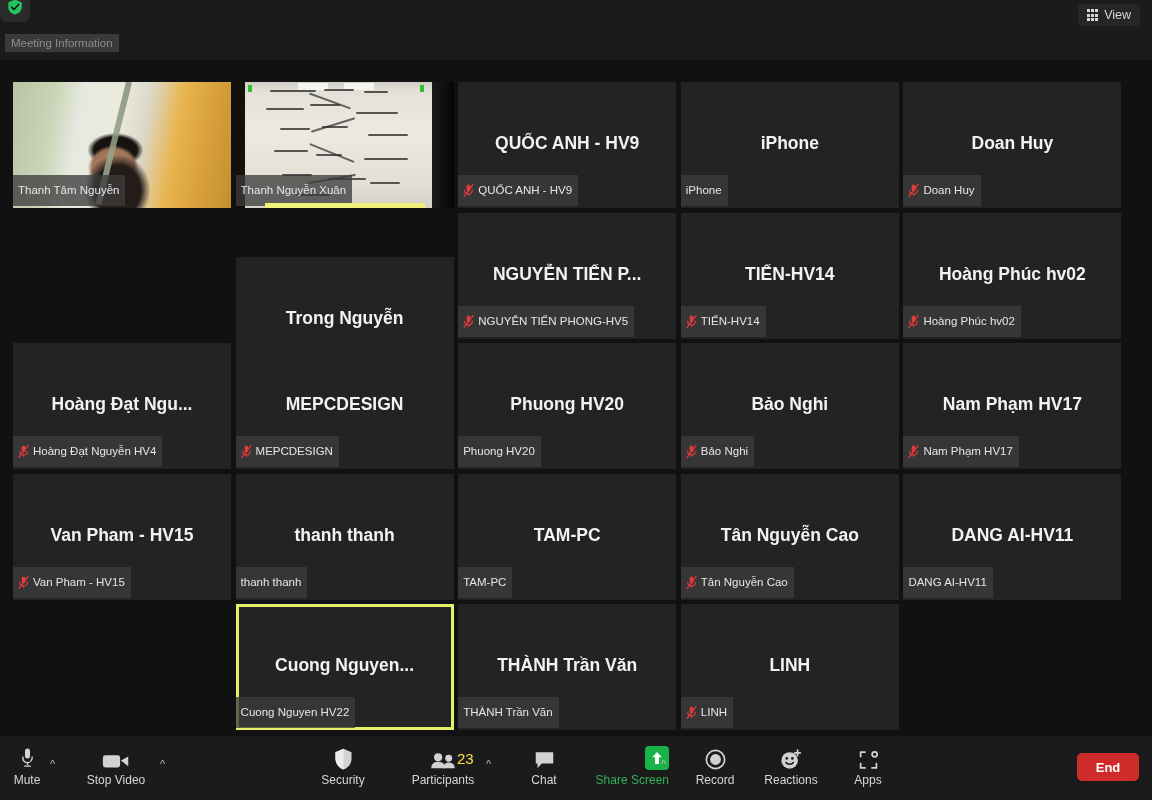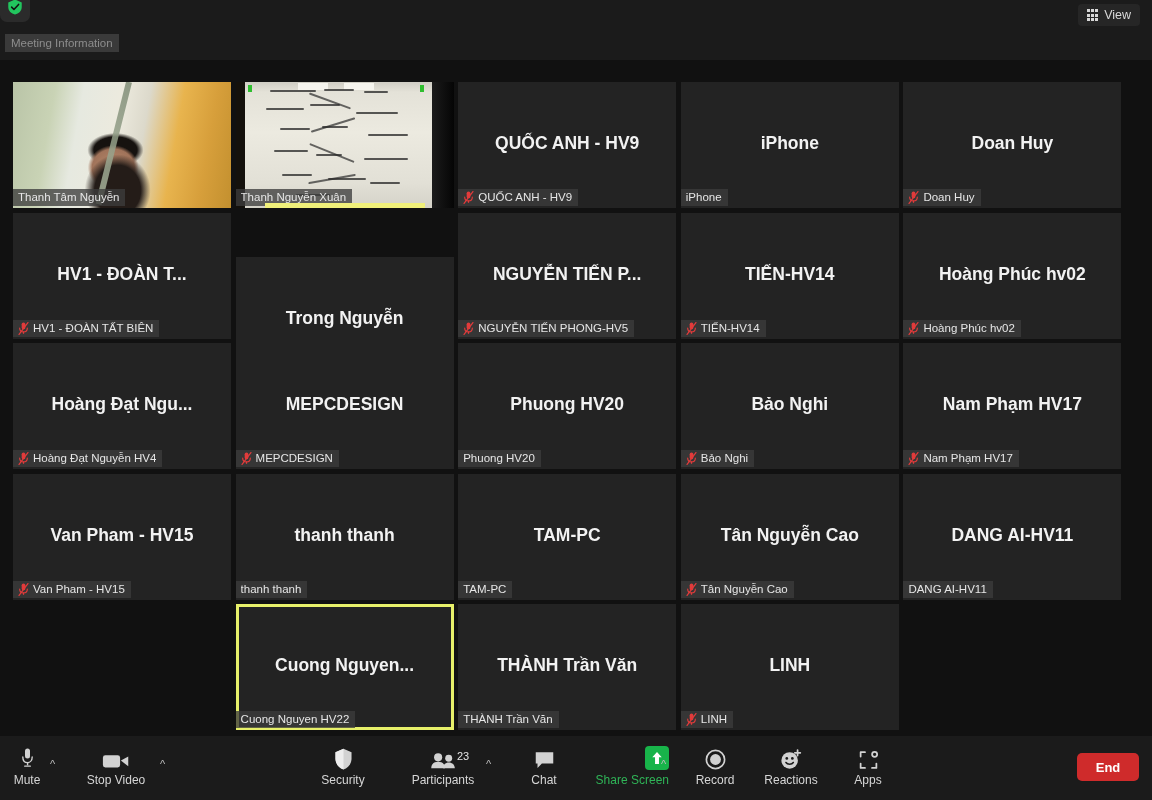--- a/index.html
+++ b/index.html
@@ -60,21 +60,21 @@
     transform:translateY(-58%);
     text-align:center; color:#f2f2f2;
     font-size:17.5px; font-weight:bold;
     padding:0 8px; white-space:nowrap; overflow:hidden;
     text-overflow:ellipsis;
   }
   .name-chip{
     position:absolute; left:0; bottom:2px;
     display:flex; align-items:center; gap:4px;
     background:rgba(60,60,60,0.78);
-    padding:1px 6px 1px 5px; height:17px;
+    padding:1px 6px 1px 5px; height:31px;
     color:#e6e6e6; font-size:11.5px; line-height:15px;
     max-width:214px; white-space:nowrap; overflow:hidden;
   }
   .name-chip .label{ overflow:hidden; text-overflow:ellipsis; }
   .mute-ico{ flex:0 0 auto; display:block; }
   .speaking-bar{
     position:absolute; left:50%; transform:translateX(-50%);
     bottom:0; width:160px; height:5px; background:#f0f07a;
   }
 
@@ -125,21 +125,21 @@
   .tb-ico{ height:26px; display:flex; align-items:flex-end; justify-content:center; }
   .tb-label{
     margin-top:3px; font-size:12px; color:#d6d6d6; white-space:nowrap;
   }
   .tb-label.green{ color:#2fb457; }
   .caret{
     position:absolute; top:22px;
     color:#bdbdbd; font-size:11px; cursor:pointer;
   }
   .pcount{
-    position:absolute; font-size:11px; color:#e5e5e5;
+    position:absolute; font-size:15px; color:#fde047;
   }
   .share-sq{
     width:24px; height:24px; border-radius:4px; background:#18b44a;
     display:flex; align-items:center; justify-content:center;
   }
   .end-btn{
     position:absolute; right:13px; top:17px;
     background:#cf2b2b; color:#ffffff;
     width:62px; height:28px; border-radius:5px; border:none;
     font-size:13px; font-weight:bold; cursor:pointer;
@@ -243,32 +243,20 @@
               <rect x="4.6" y="0.6" width="4.8" height="9" rx="2.4" fill="#e23b3b"></rect>
               <path d="M2 7.8 C2 11.3 4.2 13 7 13 C9.8 13 12 11.3 12 7.8" fill="none" stroke="#e23b3b" stroke-width="1.5" stroke-linecap="round"></path>
               <rect x="6.2" y="12.6" width="1.6" height="2.8" fill="#e23b3b"></rect>
               <path d="M1.2 16.2 L12.8 0.8" stroke="#e23b3b" stroke-width="1.6" stroke-linecap="round"></path>
             </svg>
             <span class="label">Doan Huy</span>
           </div>
         </div>
       </div>
       <div class="row" style="top: 152.6px;">
-        <div class="tile" style="left: 0px;">
-          <div class="tile-name-big">HV1 - ĐOÀN  T...</div>
-          <div class="name-chip">
-            <svg class="mute-ico" width="11" height="13" viewBox="0 0 14 17" aria-hidden="true">
-              <rect x="4.6" y="0.6" width="4.8" height="9" rx="2.4" fill="#e23b3b"></rect>
-              <path d="M2 7.8 C2 11.3 4.2 13 7 13 C9.8 13 12 11.3 12 7.8" fill="none" stroke="#e23b3b" stroke-width="1.5" stroke-linecap="round"></path>
-              <rect x="6.2" y="12.6" width="1.6" height="2.8" fill="#e23b3b"></rect>
-              <path d="M1.2 16.2 L12.8 0.8" stroke="#e23b3b" stroke-width="1.6" stroke-linecap="round"></path>
-            </svg>
-            <span class="label">HV1 - ĐOÀN  TẤT  BIÊN</span>
-          </div>
-        </div>
         <div class="tile" style="left: 222.6px; margin-top: 44px;">
           <div class="tile-name-big">Trong Nguyễn</div>
           <div class="name-chip">
             <svg class="mute-ico" width="11" height="13" viewBox="0 0 14 17" aria-hidden="true">
               <rect x="4.6" y="0.6" width="4.8" height="9" rx="2.4" fill="#e23b3b"></rect>
               <path d="M2 7.8 C2 11.3 4.2 13 7 13 C9.8 13 12 11.3 12 7.8" fill="none" stroke="#e23b3b" stroke-width="1.5" stroke-linecap="round"></path>
               <rect x="6.2" y="12.6" width="1.6" height="2.8" fill="#e23b3b"></rect>
               <path d="M1.2 16.2 L12.8 0.8" stroke="#e23b3b" stroke-width="1.6" stroke-linecap="round"></path>
             </svg>
             <span class="label">Trong Nguyễn</span>

